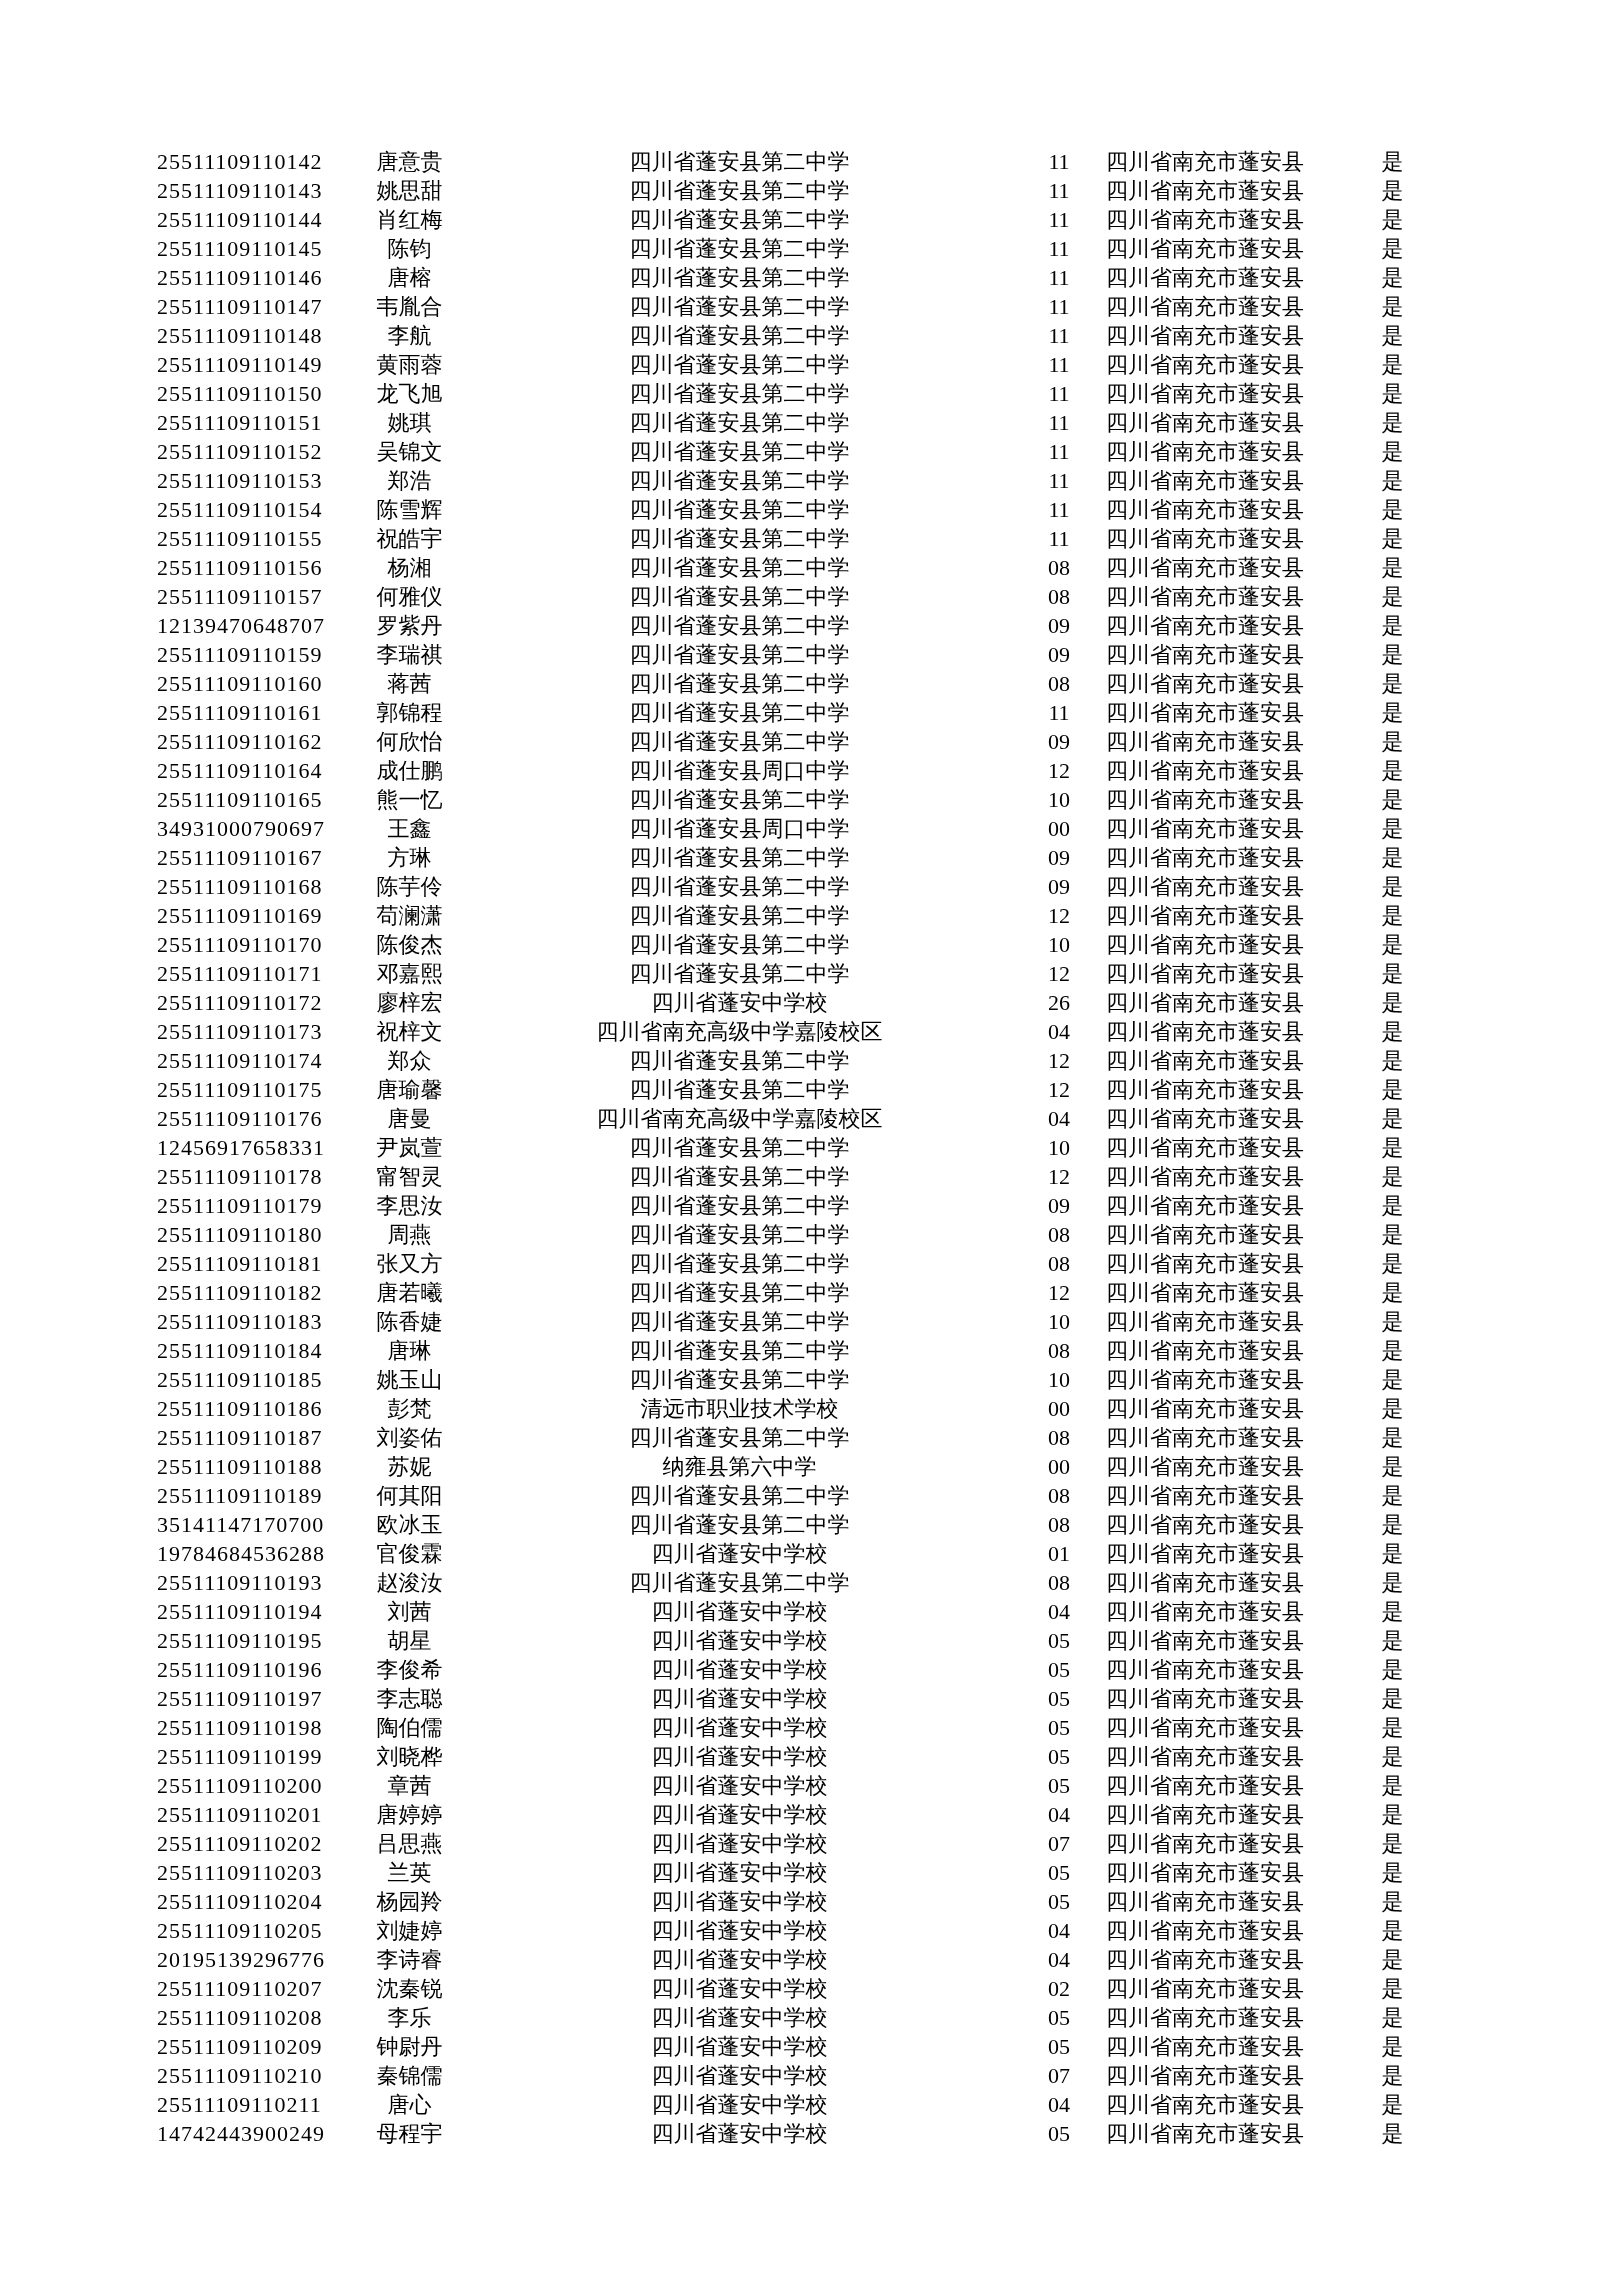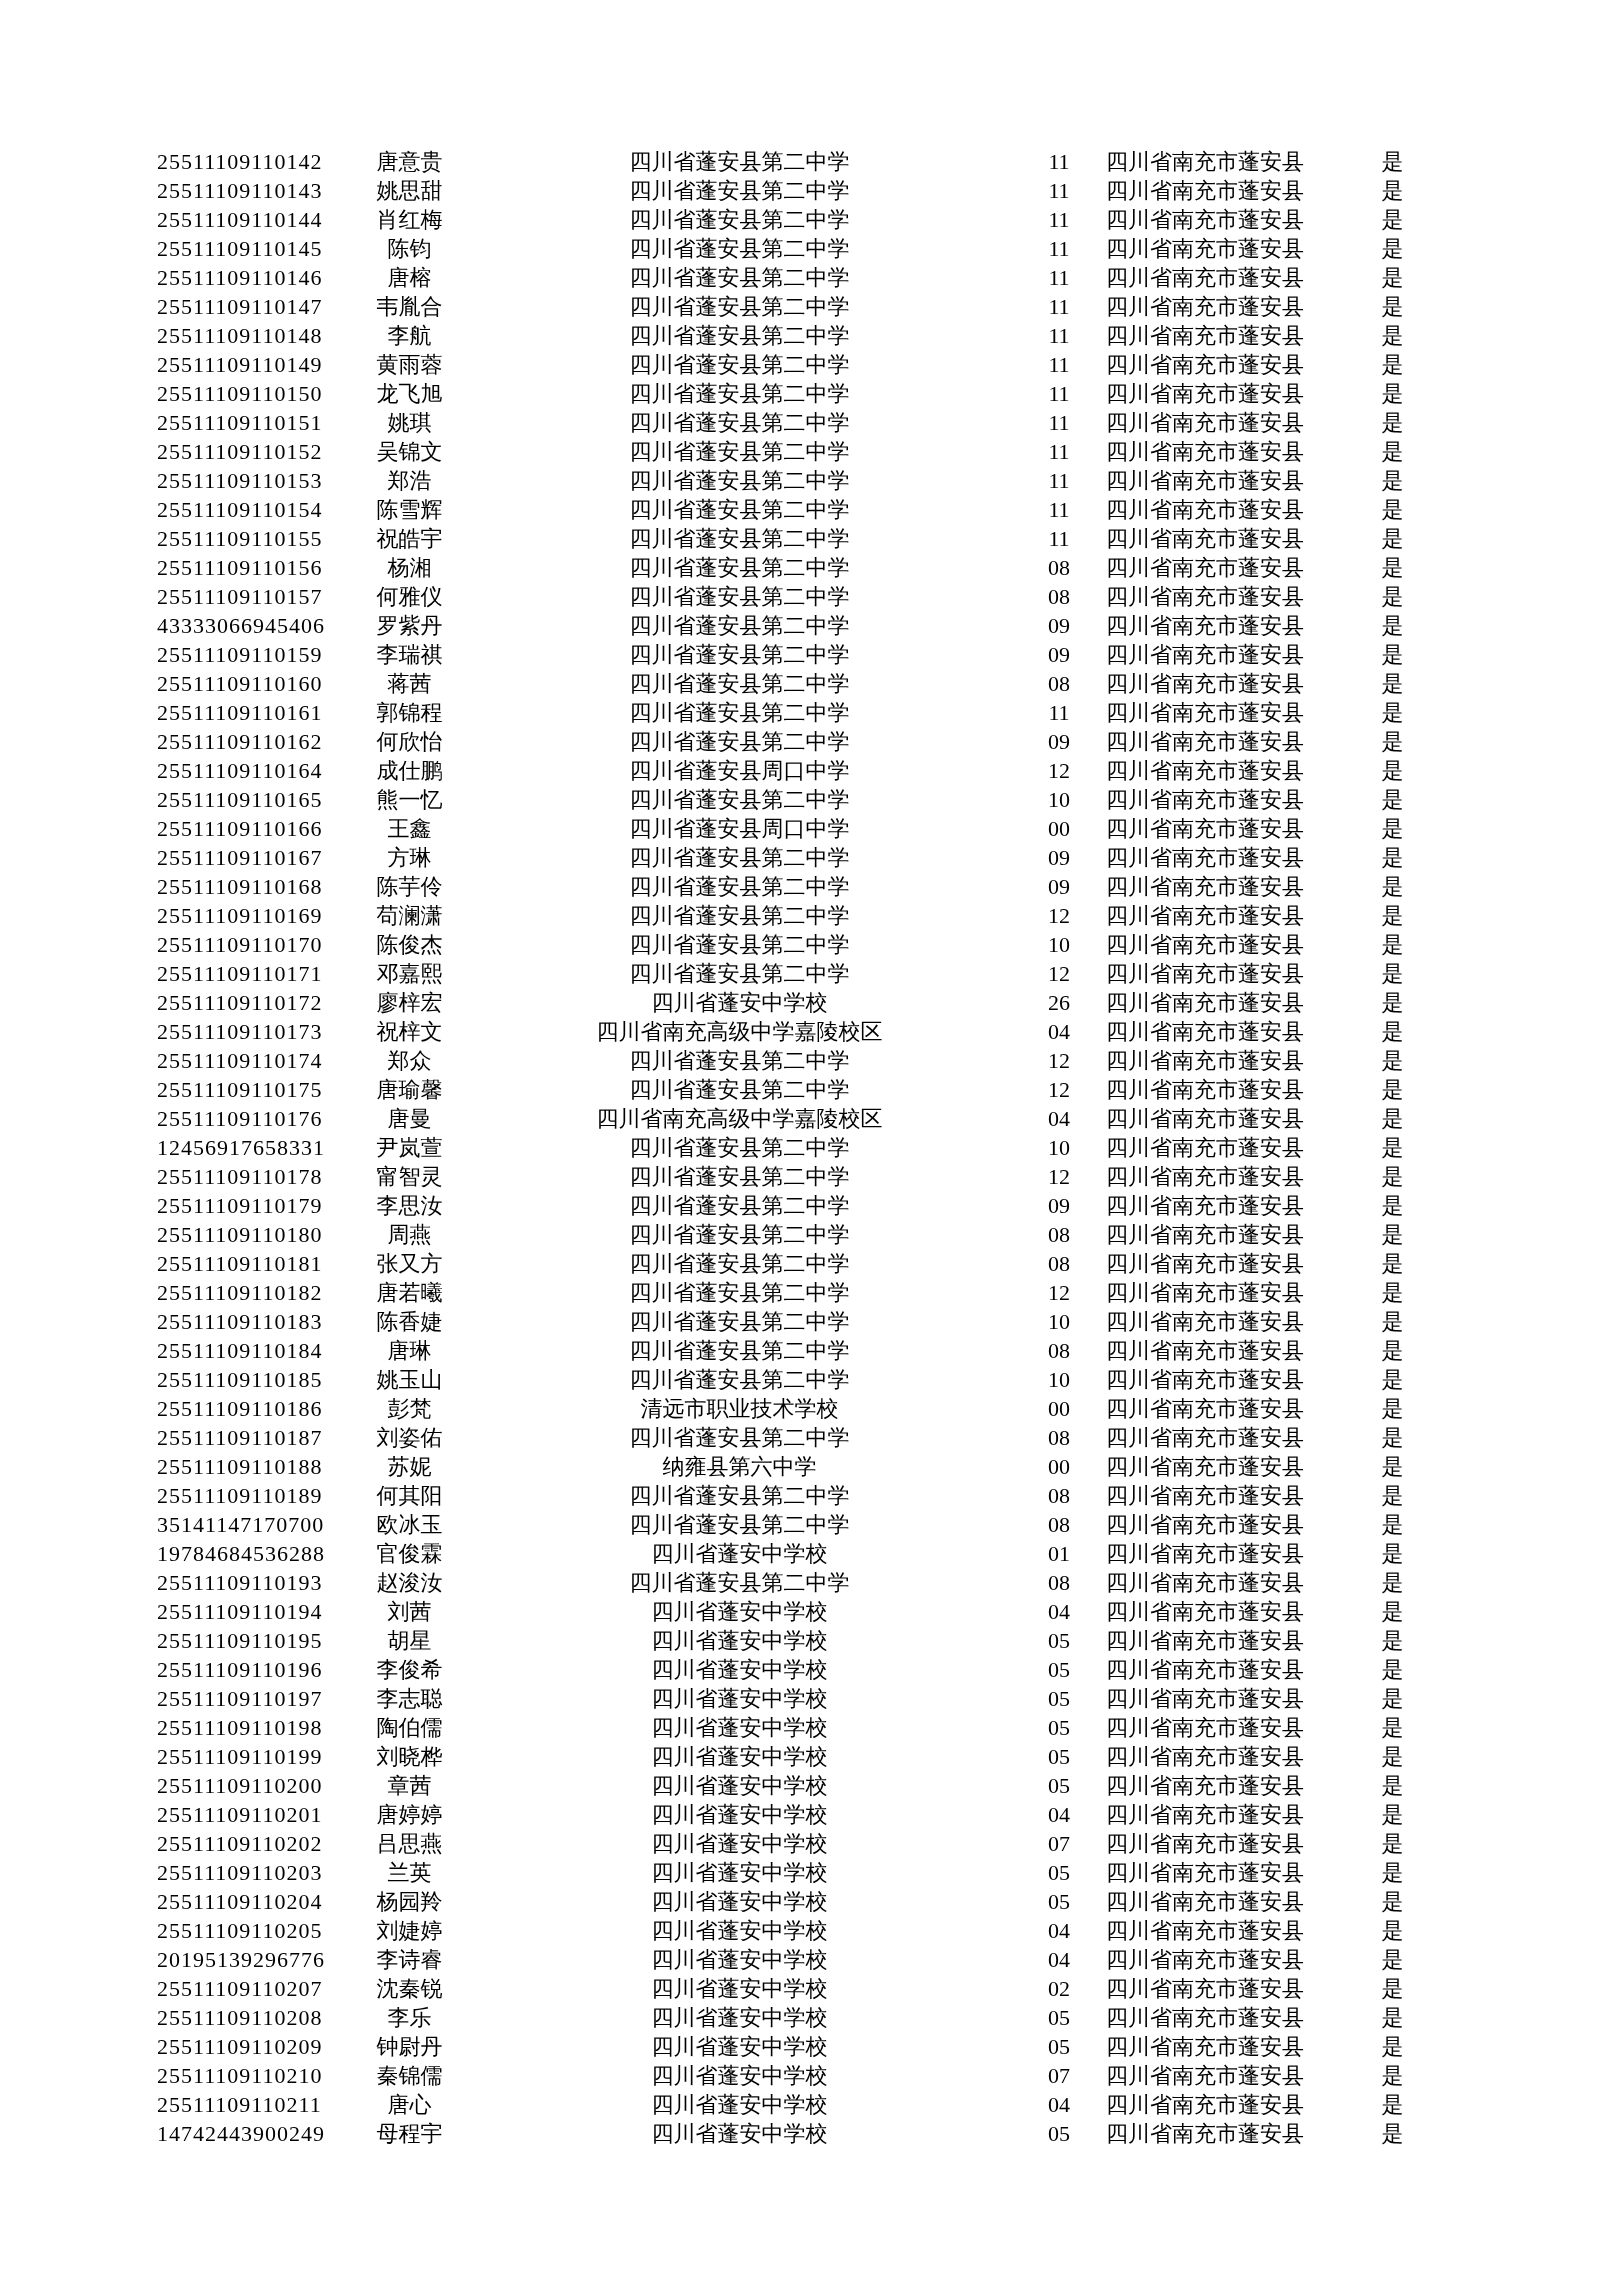--- a/index.html
+++ b/index.html
@@ -169,21 +169,21 @@
   </div>
       <div class="row">
     <span class="cell c-id">25511109110157</span>
     <span class="cell c-name">何雅仪</span>
     <span class="cell c-school">四川省蓬安县第二中学</span>
     <span class="cell c-code">08</span>
     <span class="cell c-city">四川省南充市蓬安县</span>
     <span class="cell c-flag">是</span>
   </div>
       <div class="row">
-    <span class="cell c-id">43333066945406</span>
+    <span class="cell c-id">12139470648707</span>
     <span class="cell c-name">罗紫丹</span>
     <span class="cell c-school">四川省蓬安县第二中学</span>
     <span class="cell c-code">09</span>
     <span class="cell c-city">四川省南充市蓬安县</span>
     <span class="cell c-flag">是</span>
   </div>
       <div class="row">
     <span class="cell c-id">25511109110159</span>
     <span class="cell c-name">李瑞祺</span>
     <span class="cell c-school">四川省蓬安县第二中学</span>
@@ -225,21 +225,21 @@
   </div>
       <div class="row">
     <span class="cell c-id">25511109110165</span>
     <span class="cell c-name">熊一忆</span>
     <span class="cell c-school">四川省蓬安县第二中学</span>
     <span class="cell c-code">10</span>
     <span class="cell c-city">四川省南充市蓬安县</span>
     <span class="cell c-flag">是</span>
   </div>
       <div class="row">
-    <span class="cell c-id">25511109110166</span>
+    <span class="cell c-id">34931000790697</span>
     <span class="cell c-name">王鑫</span>
     <span class="cell c-school">四川省蓬安县周口中学</span>
     <span class="cell c-code">00</span>
     <span class="cell c-city">四川省南充市蓬安县</span>
     <span class="cell c-flag">是</span>
   </div>
       <div class="row">
     <span class="cell c-id">25511109110167</span>
     <span class="cell c-name">方琳</span>
     <span class="cell c-school">四川省蓬安县第二中学</span>

